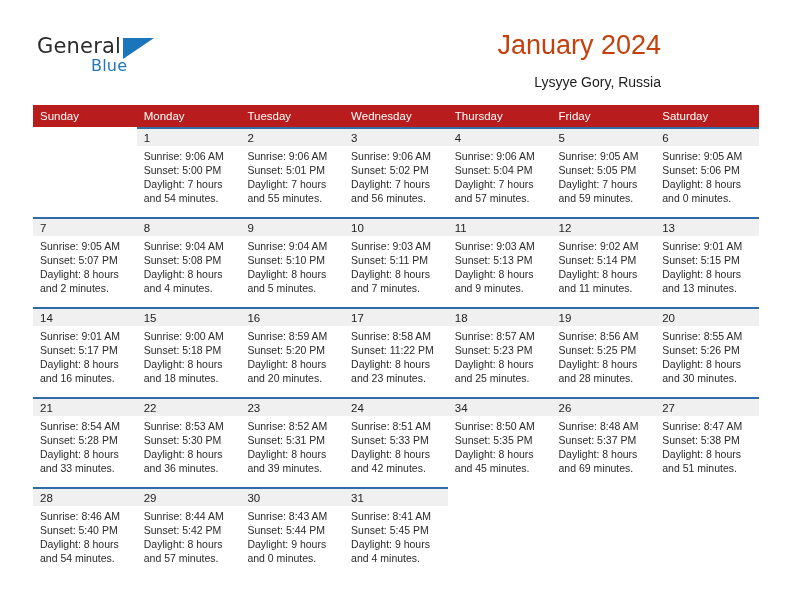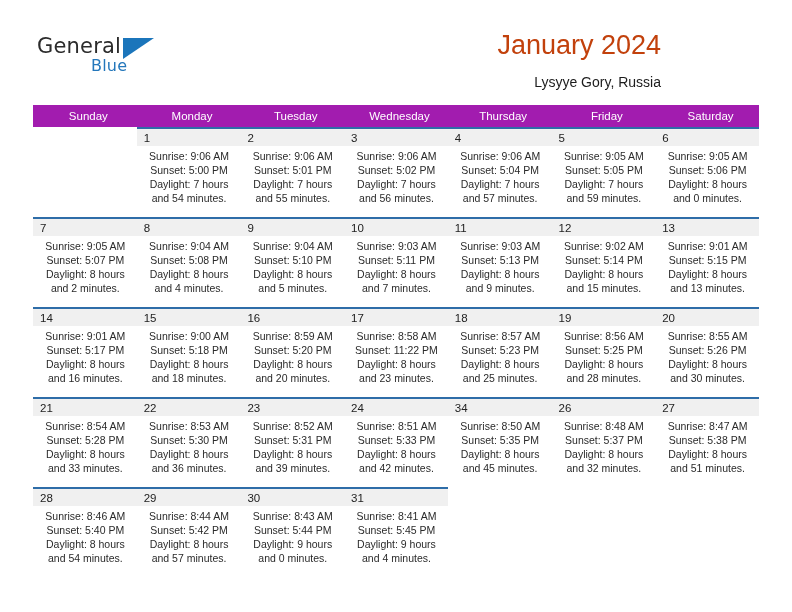--- a/index.html
+++ b/index.html
@@ -95,25 +95,25 @@
     width: 726px;
   }
   .cal-table {
     width: 726px;
     border-collapse: collapse;
     table-layout: fixed;
   }
   .cal-table col { width: 103.71px; }
 
   thead th {
-    background: #a21caf;
+    background: #b91c1c;
     color: #ffffff;
     font-size: 11.5px;
     font-weight: 400;
-    text-align: center;
+    text-align: left;
     padding: 5px 0 5px 7px;
     height: 20px;
     box-sizing: border-box;
     vertical-align: middle;
   }
 
   tbody td {
     vertical-align: top;
     padding: 0;
     height: 90px;
@@ -137,21 +137,20 @@
     background: transparent;
     border-top: none;
     height: 19px;
     box-sizing: border-box;
   }
   .cell-filled .cell-body {
     padding: 3px 6px 0 7px;
     font-size: 10.5px;
     line-height: 14px;
     color: #2a2a2a;
-    text-align: center;
   }
   .cell-empty .cell-body { padding: 0; }
   .info-line { white-space: nowrap; }
   .info-daylight { white-space: normal; }
 </style>
 </head>
 <body>
 
 <div class="page">
 
@@ -311,21 +310,21 @@
                   <div class="info-daylight">Daylight: 8 hours and 9 minutes.</div>
                 </div>
               </div>
             </td>
             <td>
               <div class="cell-inner cell-filled">
                 <div class="daynum-band">12</div>
                 <div class="cell-body">
                   <div class="info-line">Sunrise: 9:02 AM</div>
                   <div class="info-line">Sunset: 5:14 PM</div>
-                  <div class="info-daylight">Daylight: 8 hours and 15 minutes.</div>
+                  <div class="info-daylight">Daylight: 8 hours and 11 minutes.</div>
                 </div>
               </div>
             </td>
             <td>
               <div class="cell-inner cell-filled">
                 <div class="daynum-band">13</div>
                 <div class="cell-body">
                   <div class="info-line">Sunrise: 9:01 AM</div>
                   <div class="info-line">Sunset: 5:15 PM</div>
                   <div class="info-daylight">Daylight: 8 hours and 13 minutes.</div>
@@ -455,21 +454,21 @@
                   <div class="info-daylight">Daylight: 8 hours and 45 minutes.</div>
                 </div>
               </div>
             </td>
             <td>
               <div class="cell-inner cell-filled">
                 <div class="daynum-band">26</div>
                 <div class="cell-body">
                   <div class="info-line">Sunrise: 8:48 AM</div>
                   <div class="info-line">Sunset: 5:37 PM</div>
-                  <div class="info-daylight">Daylight: 8 hours and 32 minutes.</div>
+                  <div class="info-daylight">Daylight: 8 hours and 69 minutes.</div>
                 </div>
               </div>
             </td>
             <td>
               <div class="cell-inner cell-filled">
                 <div class="daynum-band">27</div>
                 <div class="cell-body">
                   <div class="info-line">Sunrise: 8:47 AM</div>
                   <div class="info-line">Sunset: 5:38 PM</div>
                   <div class="info-daylight">Daylight: 8 hours and 51 minutes.</div>

